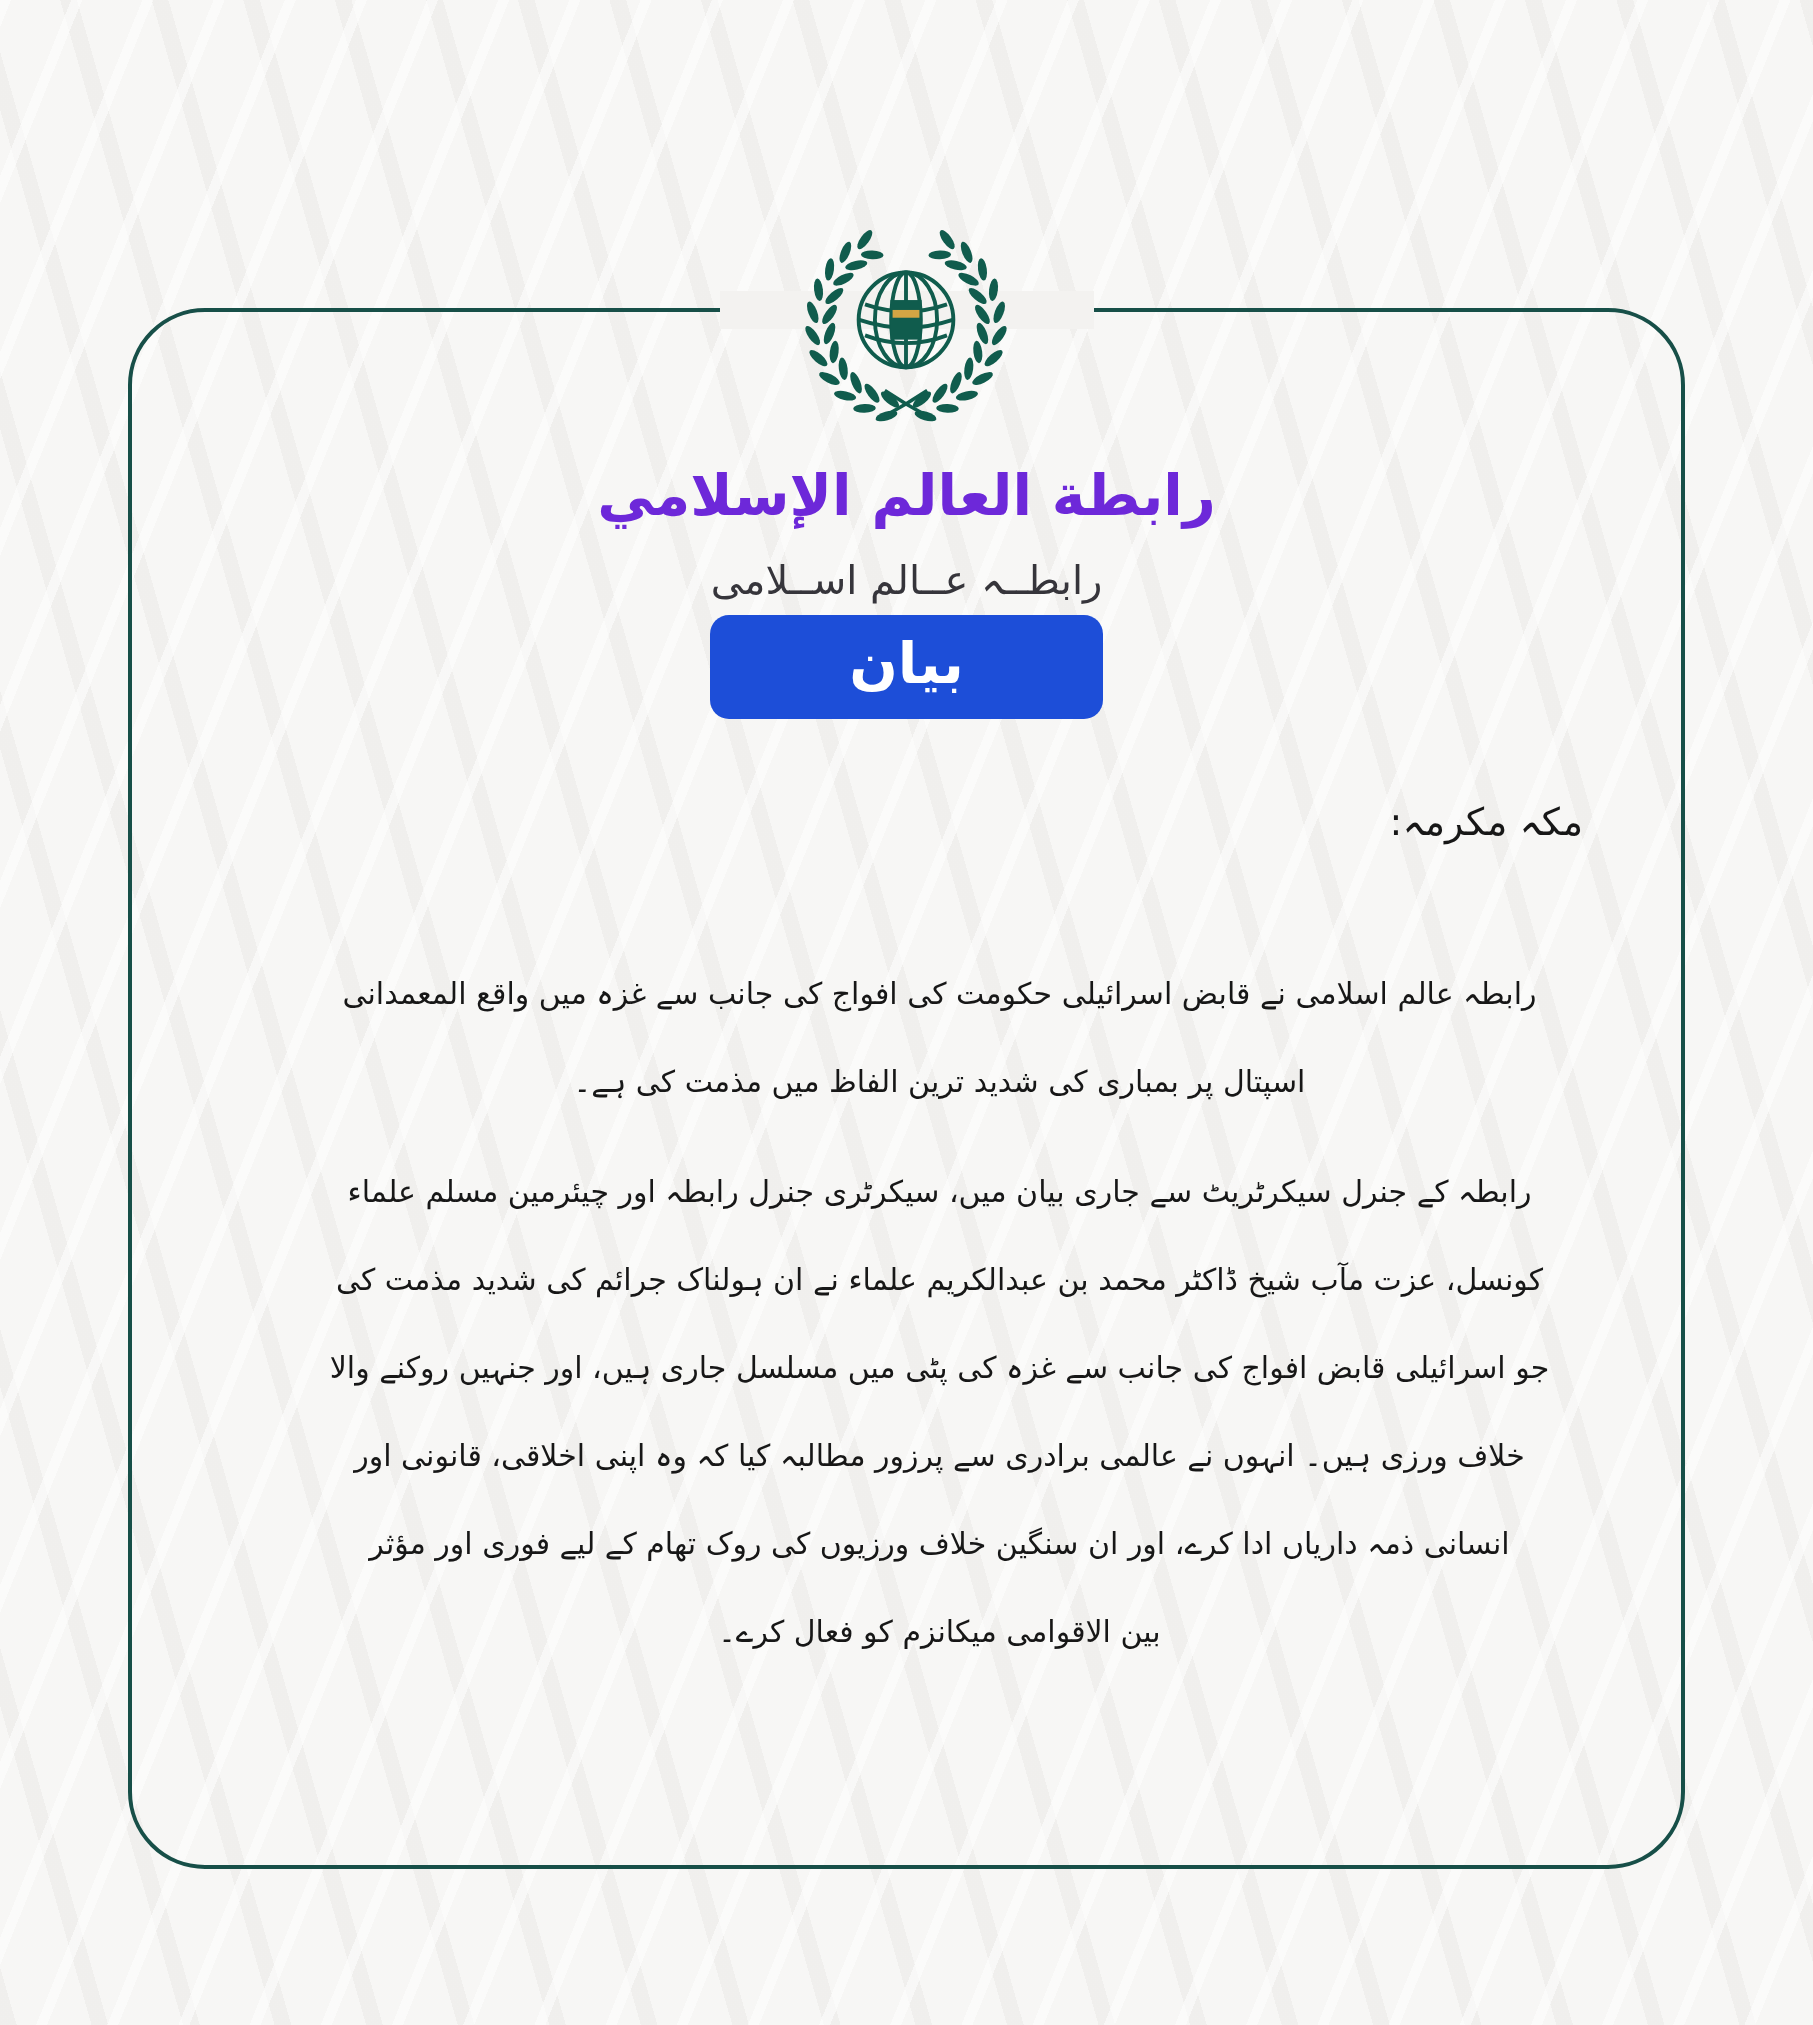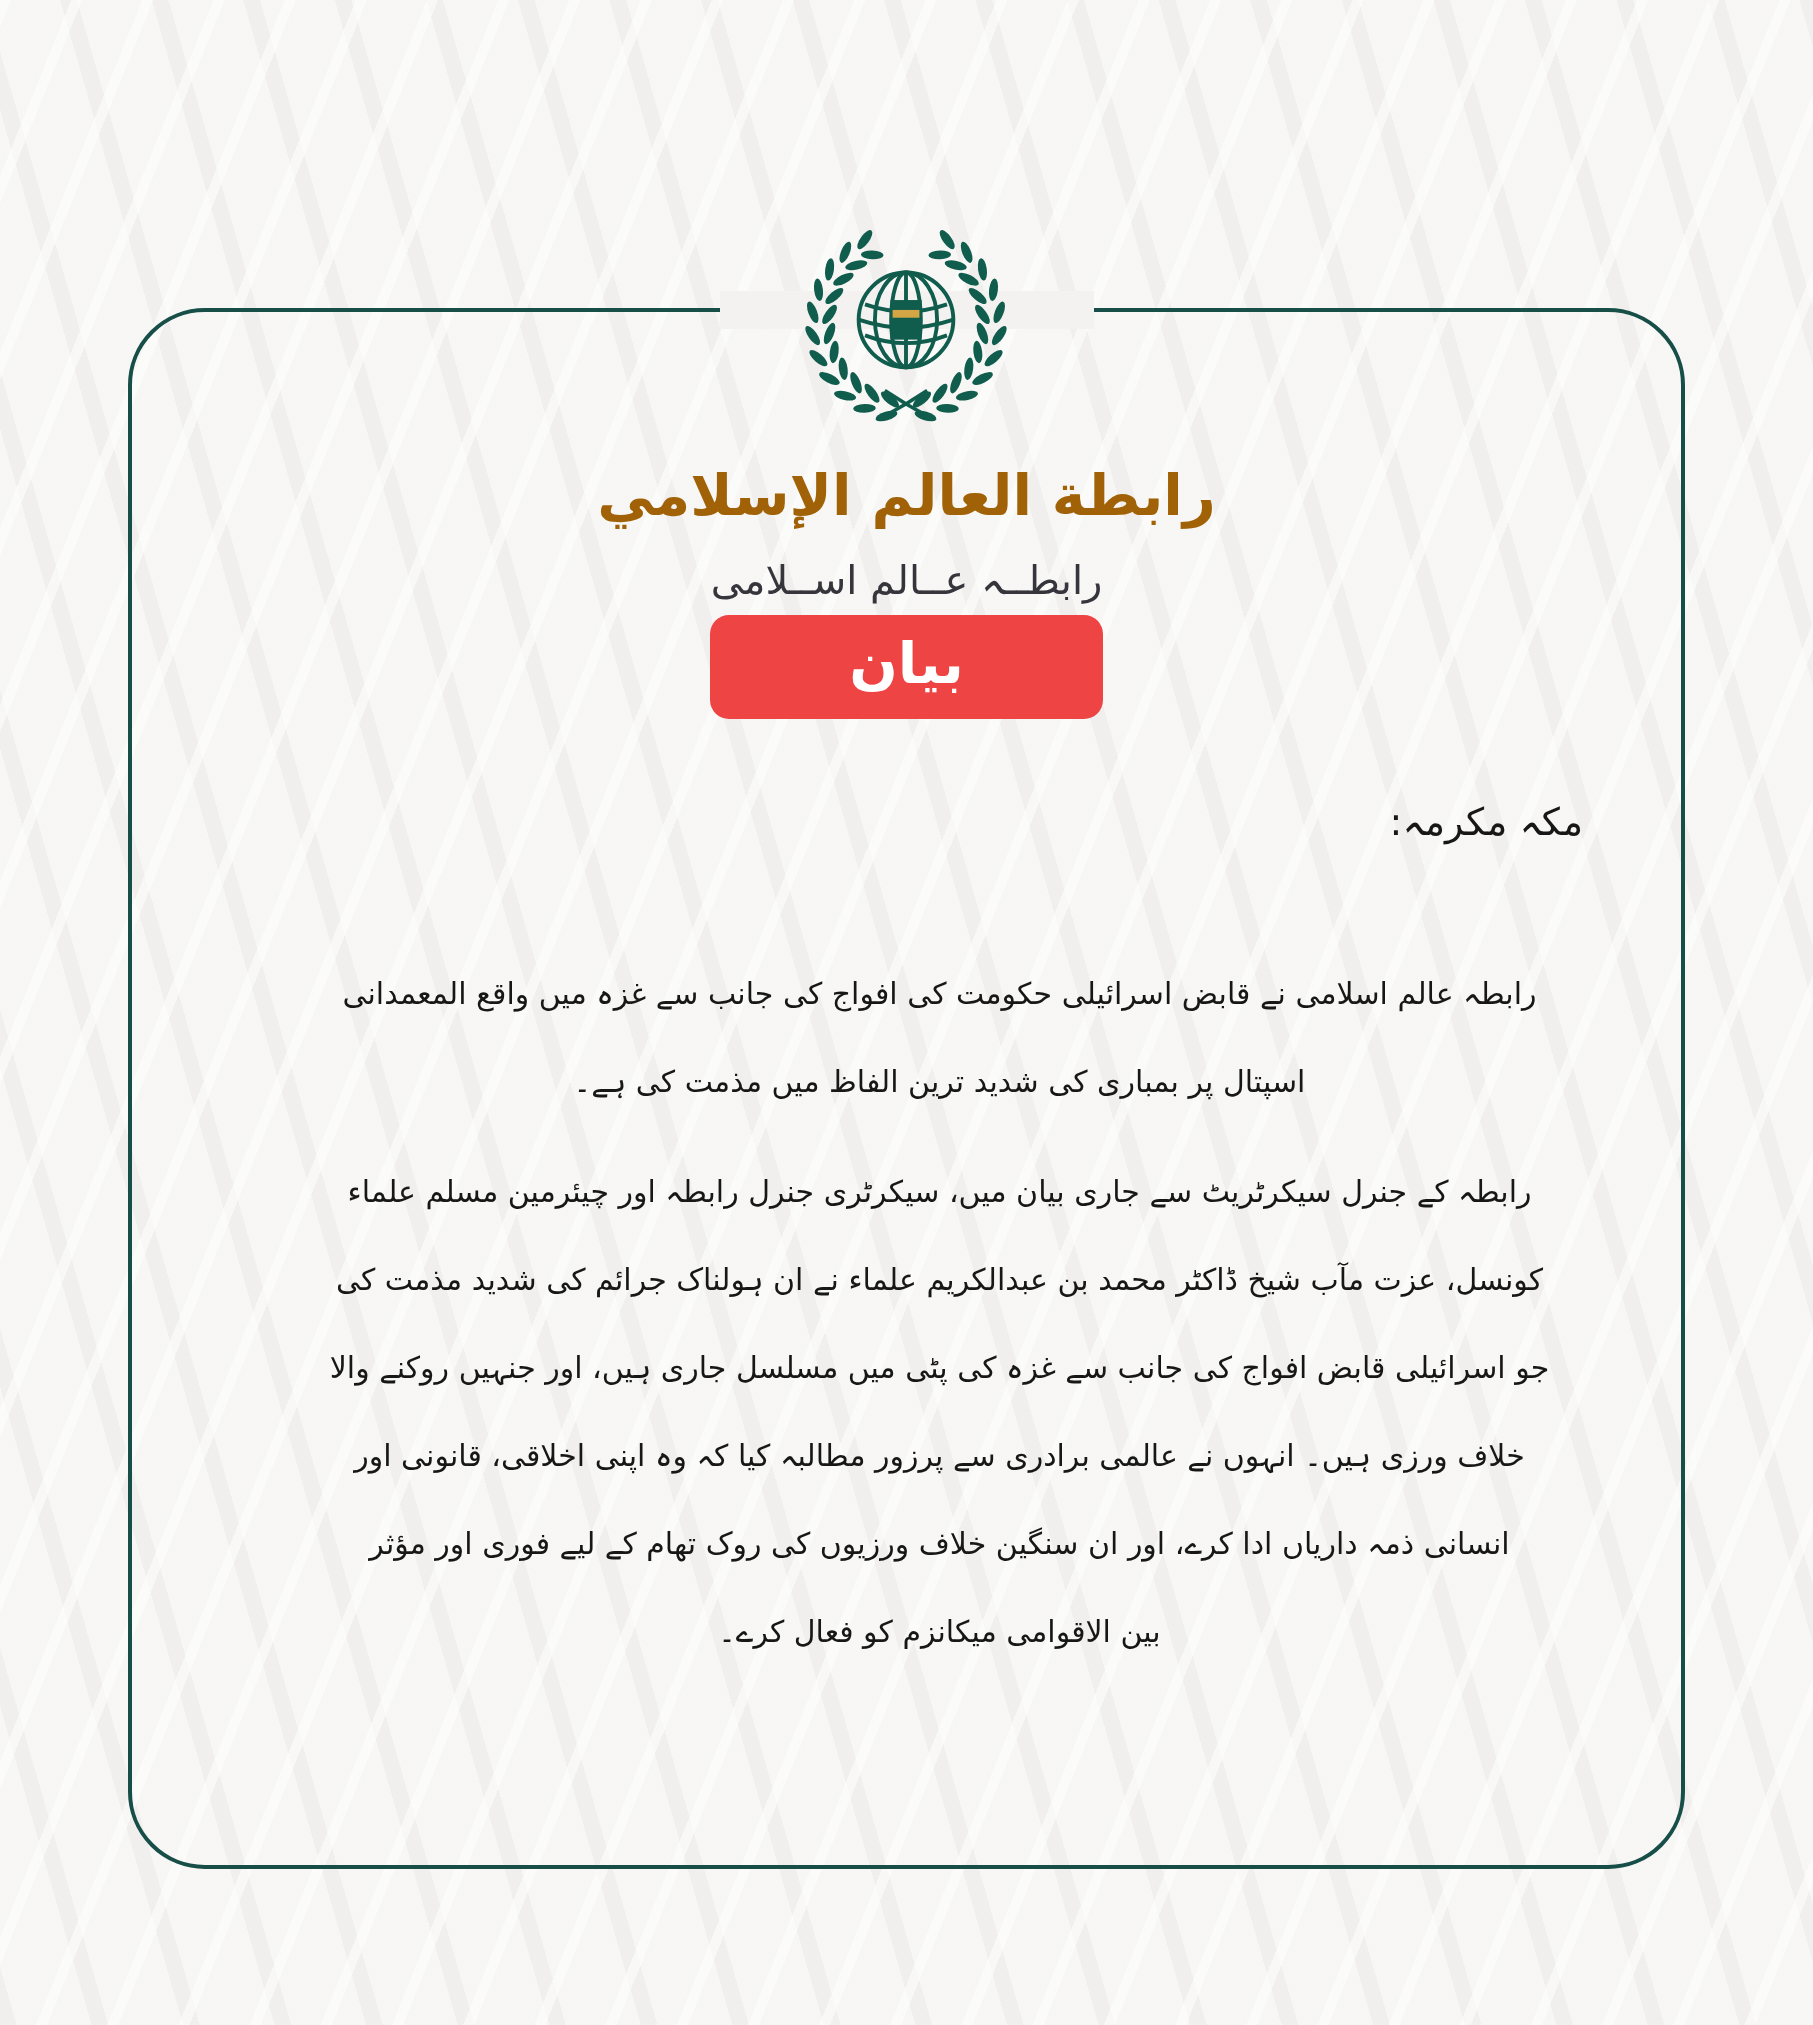--- a/index.html
+++ b/index.html
@@ -28,32 +28,32 @@
     left:720px;top:291px;width:374px;height:38px;
     background:#f3f2f0;
   }
   .emblem{
     position:absolute;z-index:3;
     left:800px;top:219px;width:212px;height:213px;
   }
   .arabic-wordmark{
     position:absolute;z-index:3;left:0;right:0;
     top:462px;text-align:center;
-    font-size:57px;font-weight:bold;color:#a16207;
+    font-size:57px;font-weight:bold;color:#6d28d9;
     direction:rtl;letter-spacing:0;
   }
   .urdu-wordmark{
     position:absolute;z-index:3;left:0;right:0;
     top:557px;text-align:center;
     font-size:40px;color:#36353b;direction:rtl;
   }
   .banner{
     position:absolute;z-index:3;
     left:710px;top:615px;width:393px;height:104px;
-    background:#ef4444;border-radius:19px;
+    background:#1d4ed8;border-radius:19px;
     display:flex;align-items:center;justify-content:center;
   }
   .banner-label{
     color:#ffffff;font-size:57px;font-weight:bold;direction:rtl;
     padding-bottom:7.3px;
   }
   .content{
     position:absolute;z-index:3;
     left:219px;right:153px;top:789px;
     direction:rtl;color:#171717;

